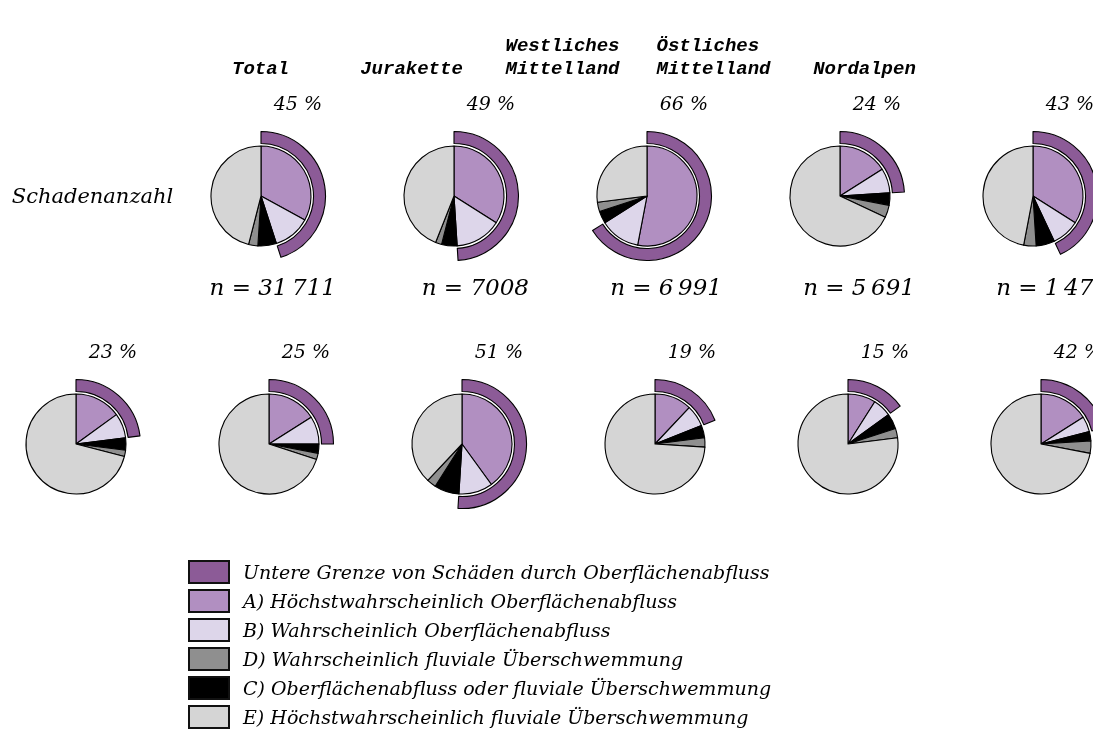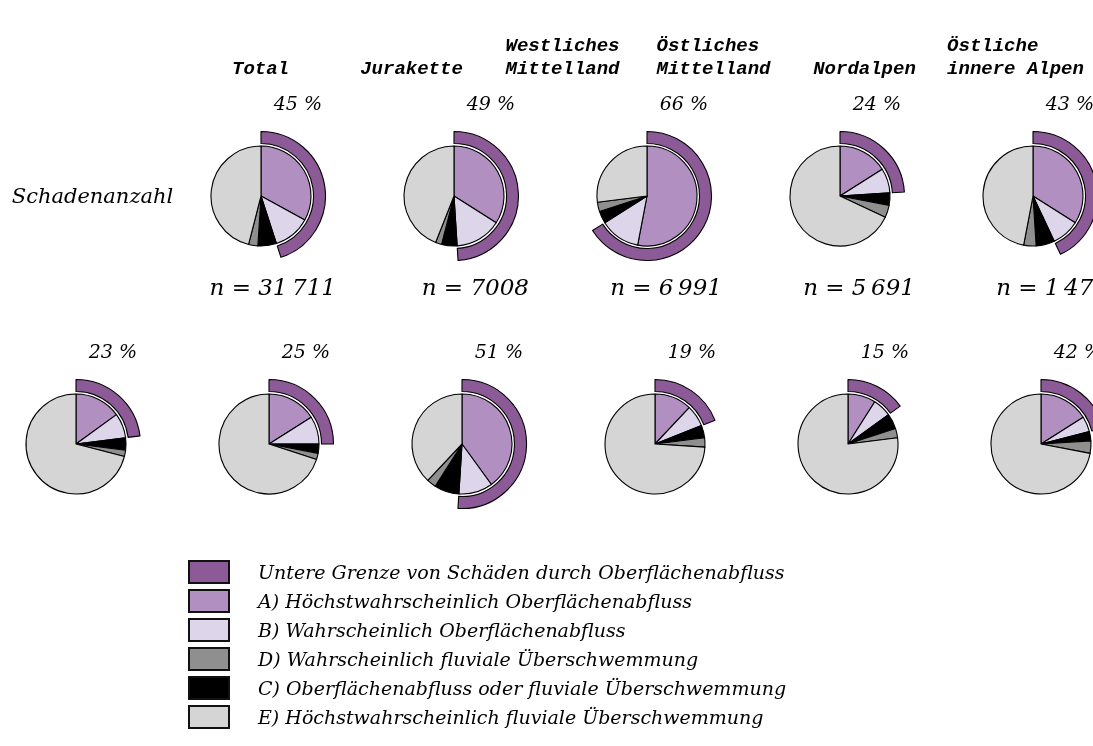--- a/index.html
+++ b/index.html
@@ -21,43 +21,41 @@
     font-size:21px;
   }
   .cells{display:flex;gap:42px;}
   .cell{width:151px;flex:0 0 151px;}
   .pct{
     height:26px;font-size:19px;text-align:right;padding-right:14px;box-sizing:border-box;
   }
   .pie{display:block;margin:0 auto;}
   .nlbl{height:32px;font-size:23px;text-align:right;padding-top:6px;box-sizing:border-box;}
   .legend{margin:44px 0 0 188px;}
-  .legend-row{display:flex;align-items:center;margin-bottom:5px;gap:15px;}
+  .legend-row{display:flex;align-items:center;margin-bottom:5px;}
   .swatch{
     width:42px;height:24px;flex:0 0 42px;border:2px solid #111;box-sizing:border-box;
     margin-right:13px;background:#ccc;
   }
   .legend-label{font-size:19px;line-height:1.2;}
 </style>
 </head>
 <body>
 
 <div class="figure">
 
   <div class="hrow">
     <div class="hspacer"></div>
     <div class="hcell">Total</div>
     <div class="hcell">Jurakette</div>
     <div class="hcell">Westliches
 Mittelland</div>
     <div class="hcell">Östliches
 Mittelland</div>
     <div class="hcell">Nordalpen</div>
-    <div class="hcell">Östliche
-innere Alpen</div>
   </div>
 
   <div class="chart-row">
     <div class="row-label">Schadenanzahl</div>
     <div class="cells" id="cells-row-0">
         <div class="cell">
           <div class="pct">45 %</div>
           <svg width="150" height="150" viewBox="0 0 150 150" class="pie">
             <path d="M 75.00 78.00 L 75.00 28.00 A 50 50 0 0 1 118.82 102.09 Z" fill="#b18fc1" stroke="#000" stroke-width="1.1" stroke-linejoin="round"></path>
             <path d="M 75.00 78.00 L 118.82 102.09 A 50 50 0 0 1 90.45 125.55 Z" fill="#ddd6ea" stroke="#000" stroke-width="1.1" stroke-linejoin="round"></path>

